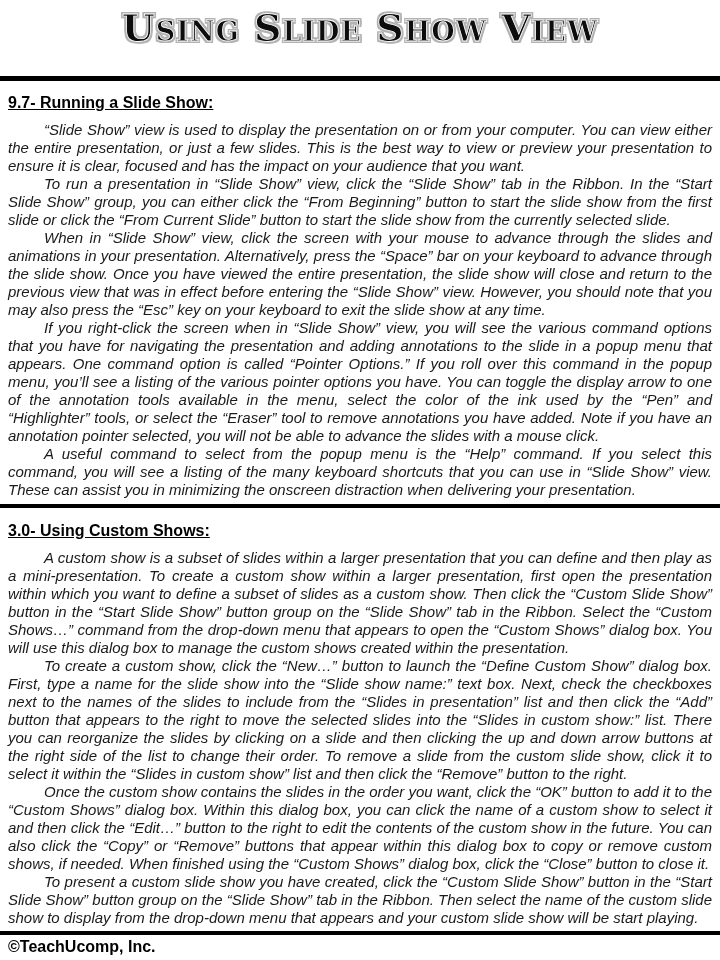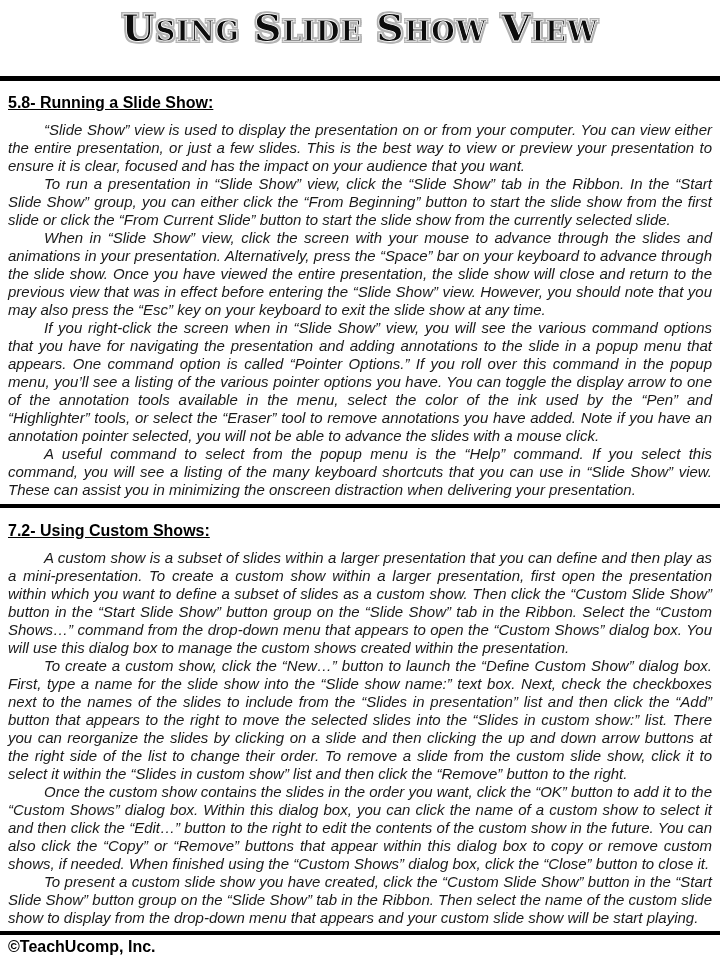--- a/index.html
+++ b/index.html
@@ -74,34 +74,34 @@
 
 <div class="page">
 
   <h1 class="title">Using Slide Show View</h1>
 
   <div class="rule rule-top"></div>
 
   <div class="content">
 
     <section>
-      <h2>5.8- Running a Slide Show:</h2>
+      <h2>9.7- Running a Slide Show:</h2>
       <p>“Slide Show” view is used to display the presentation on or from your computer. You can view either the entire presentation, or just a few slides. This is the best way to view or preview your presentation to ensure it is clear, focused and has the impact on your audience that you want.</p>
       <p>To run a presentation in “Slide Show” view, click the “Slide Show” tab in the Ribbon. In the “Start Slide Show” group, you can either click the “From Beginning” button to start the slide show from the first slide or click the “From Current Slide” button to start the slide show from the currently selected slide.</p>
       <p>When in “Slide Show” view, click the screen with your mouse to advance through the slides and animations in your presentation. Alternatively, press the “Space” bar on your keyboard to advance through the slide show. Once you have viewed the entire presentation, the slide show will close and return to the previous view that was in effect before entering the “Slide Show” view. However, you should note that you may also press the “Esc” key on your keyboard to exit the slide show at any time.</p>
       <p>If you right-click the screen when in “Slide Show” view, you will see the various command options that you have for navigating the presentation and adding annotations to the slide in a popup menu that appears. One command option is called “Pointer Options.” If you roll over this command in the popup menu, you’ll see a listing of the various pointer options you have. You can toggle the display arrow to one of the annotation tools available in the menu, select the color of the ink used by the “Pen” and “Highlighter” tools, or select the “Eraser” tool to remove annotations you have added. Note if you have an annotation pointer selected, you will not be able to advance the slides with a mouse click.</p>
       <p>A useful command to select from the popup menu is the “Help” command. If you select this command, you will see a listing of the many keyboard shortcuts that you can use in “Slide Show” view. These can assist you in minimizing the onscreen distraction when delivering your presentation.</p>
     </section>
   </div>
 
   <div class="rule rule-mid"></div>
 
   <div class="content">
     <section>
-      <h2 class="second">7.2- Using Custom Shows:</h2>
+      <h2 class="second">3.0- Using Custom Shows:</h2>
       <p>A custom show is a subset of slides within a larger presentation that you can define and then play as a mini-presentation. To create a custom show within a larger presentation, first open the presentation within which you want to define a subset of slides as a custom show. Then click the “Custom Slide Show” button in the “Start Slide Show” button group on the “Slide Show” tab in the Ribbon. Select the “Custom Shows…” command from the drop-down menu that appears to open the “Custom Shows” dialog box. You will use this dialog box to manage the custom shows created within the presentation.</p>
       <p>To create a custom show, click the “New…” button to launch the “Define Custom Show” dialog box. First, type a name for the slide show into the “Slide show name:” text box. Next, check the checkboxes next to the names of the slides to include from the “Slides in presentation” list and then click the “Add” button that appears to the right to move the selected slides into the “Slides in custom show:” list. There you can reorganize the slides by clicking on a slide and then clicking the up and down arrow buttons at the right side of the list to change their order. To remove a slide from the custom slide show, click it to select it within the “Slides in custom show” list and then click the “Remove” button to the right.</p>
       <p>Once the custom show contains the slides in the order you want, click the “OK” button to add it to the “Custom Shows” dialog box. Within this dialog box, you can click the name of a custom show to select it and then click the “Edit…” button to the right to edit the contents of the custom show in the future. You can also click the “Copy” or “Remove” buttons that appear within this dialog box to copy or remove custom shows, if needed. When finished using the “Custom Shows” dialog box, click the “Close” button to close it.</p>
       <p>To present a custom slide show you have created, click the “Custom Slide Show” button in the “Start Slide Show” button group on the “Slide Show” tab in the Ribbon. Then select the name of the custom slide show to display from the drop-down menu that appears and your custom slide show will be start playing.</p>
     </section>
   </div>
 
   <div class="page-footer">
     <div class="footer-rule"></div>
     <div class="footer-row">

